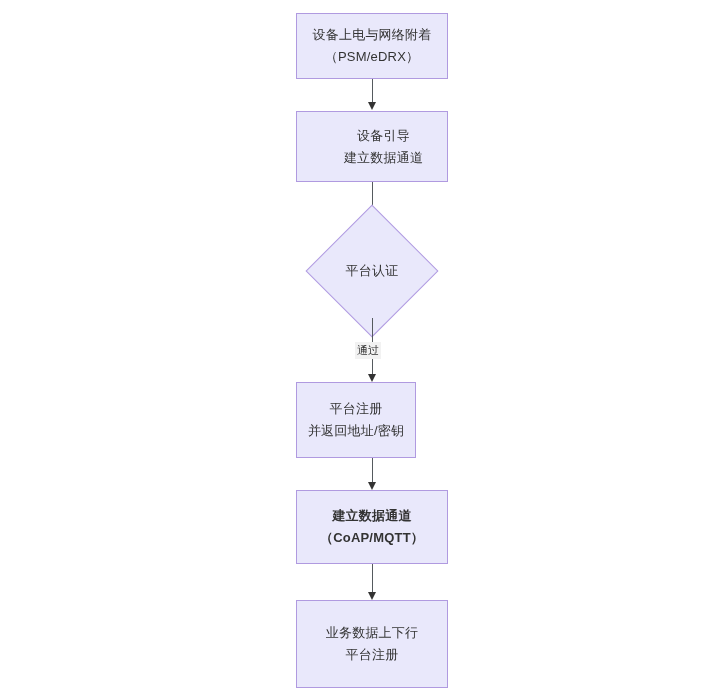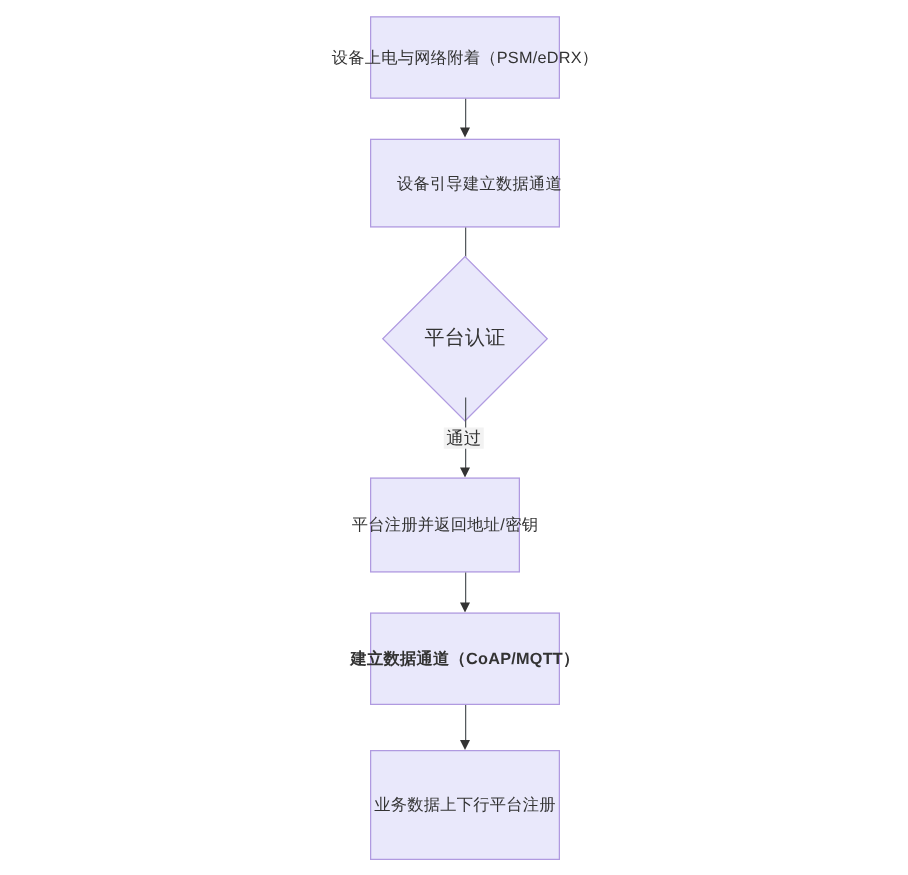--- a/index.html
+++ b/index.html
@@ -20,20 +20,21 @@
     left: 0;
     top: 0;
     width: 726px;
     height: 700px;
   }
 
   .node {
     position: absolute;
     box-sizing: border-box;
     display: flex;
+    flex-direction: column;
     align-items: center;
     justify-content: center;
     text-align: center;
     color: #333333;
     font-size: 13px;
     line-height: 22px;
     letter-spacing: 0.2px;
     white-space: nowrap;
   }
 
@@ -55,21 +56,21 @@
     height: 100%;
     background: #e9e8fb;
     border: 1.4px solid #b09ae0;
     transform: rotate(45deg);
     box-sizing: border-box;
   }
   .diamond-label {
     position: relative;
     z-index: 2;
     color: #333333;
-    font-size: 16px;
+    font-size: 13px;
     line-height: 22px;
     white-space: nowrap;
   }
 
   .nodeline {
     display: block;
   }
 
   
   .conn {
@@ -83,21 +84,21 @@
     height: 0;
     border-left: 4.5px solid transparent;
     border-right: 4.5px solid transparent;
     border-top: 8px solid #333333;
   }
 
   .edge-label {
     position: absolute;
     background: #f2f2f2;
     color: #333333;
-    font-size: 14px;
+    font-size: 11px;
     line-height: 17px;
     padding: 0 2px;
     white-space: nowrap;
     z-index: 3;
   }
 </style>
 </head>
 <body>
 
 <div id="canvas">

